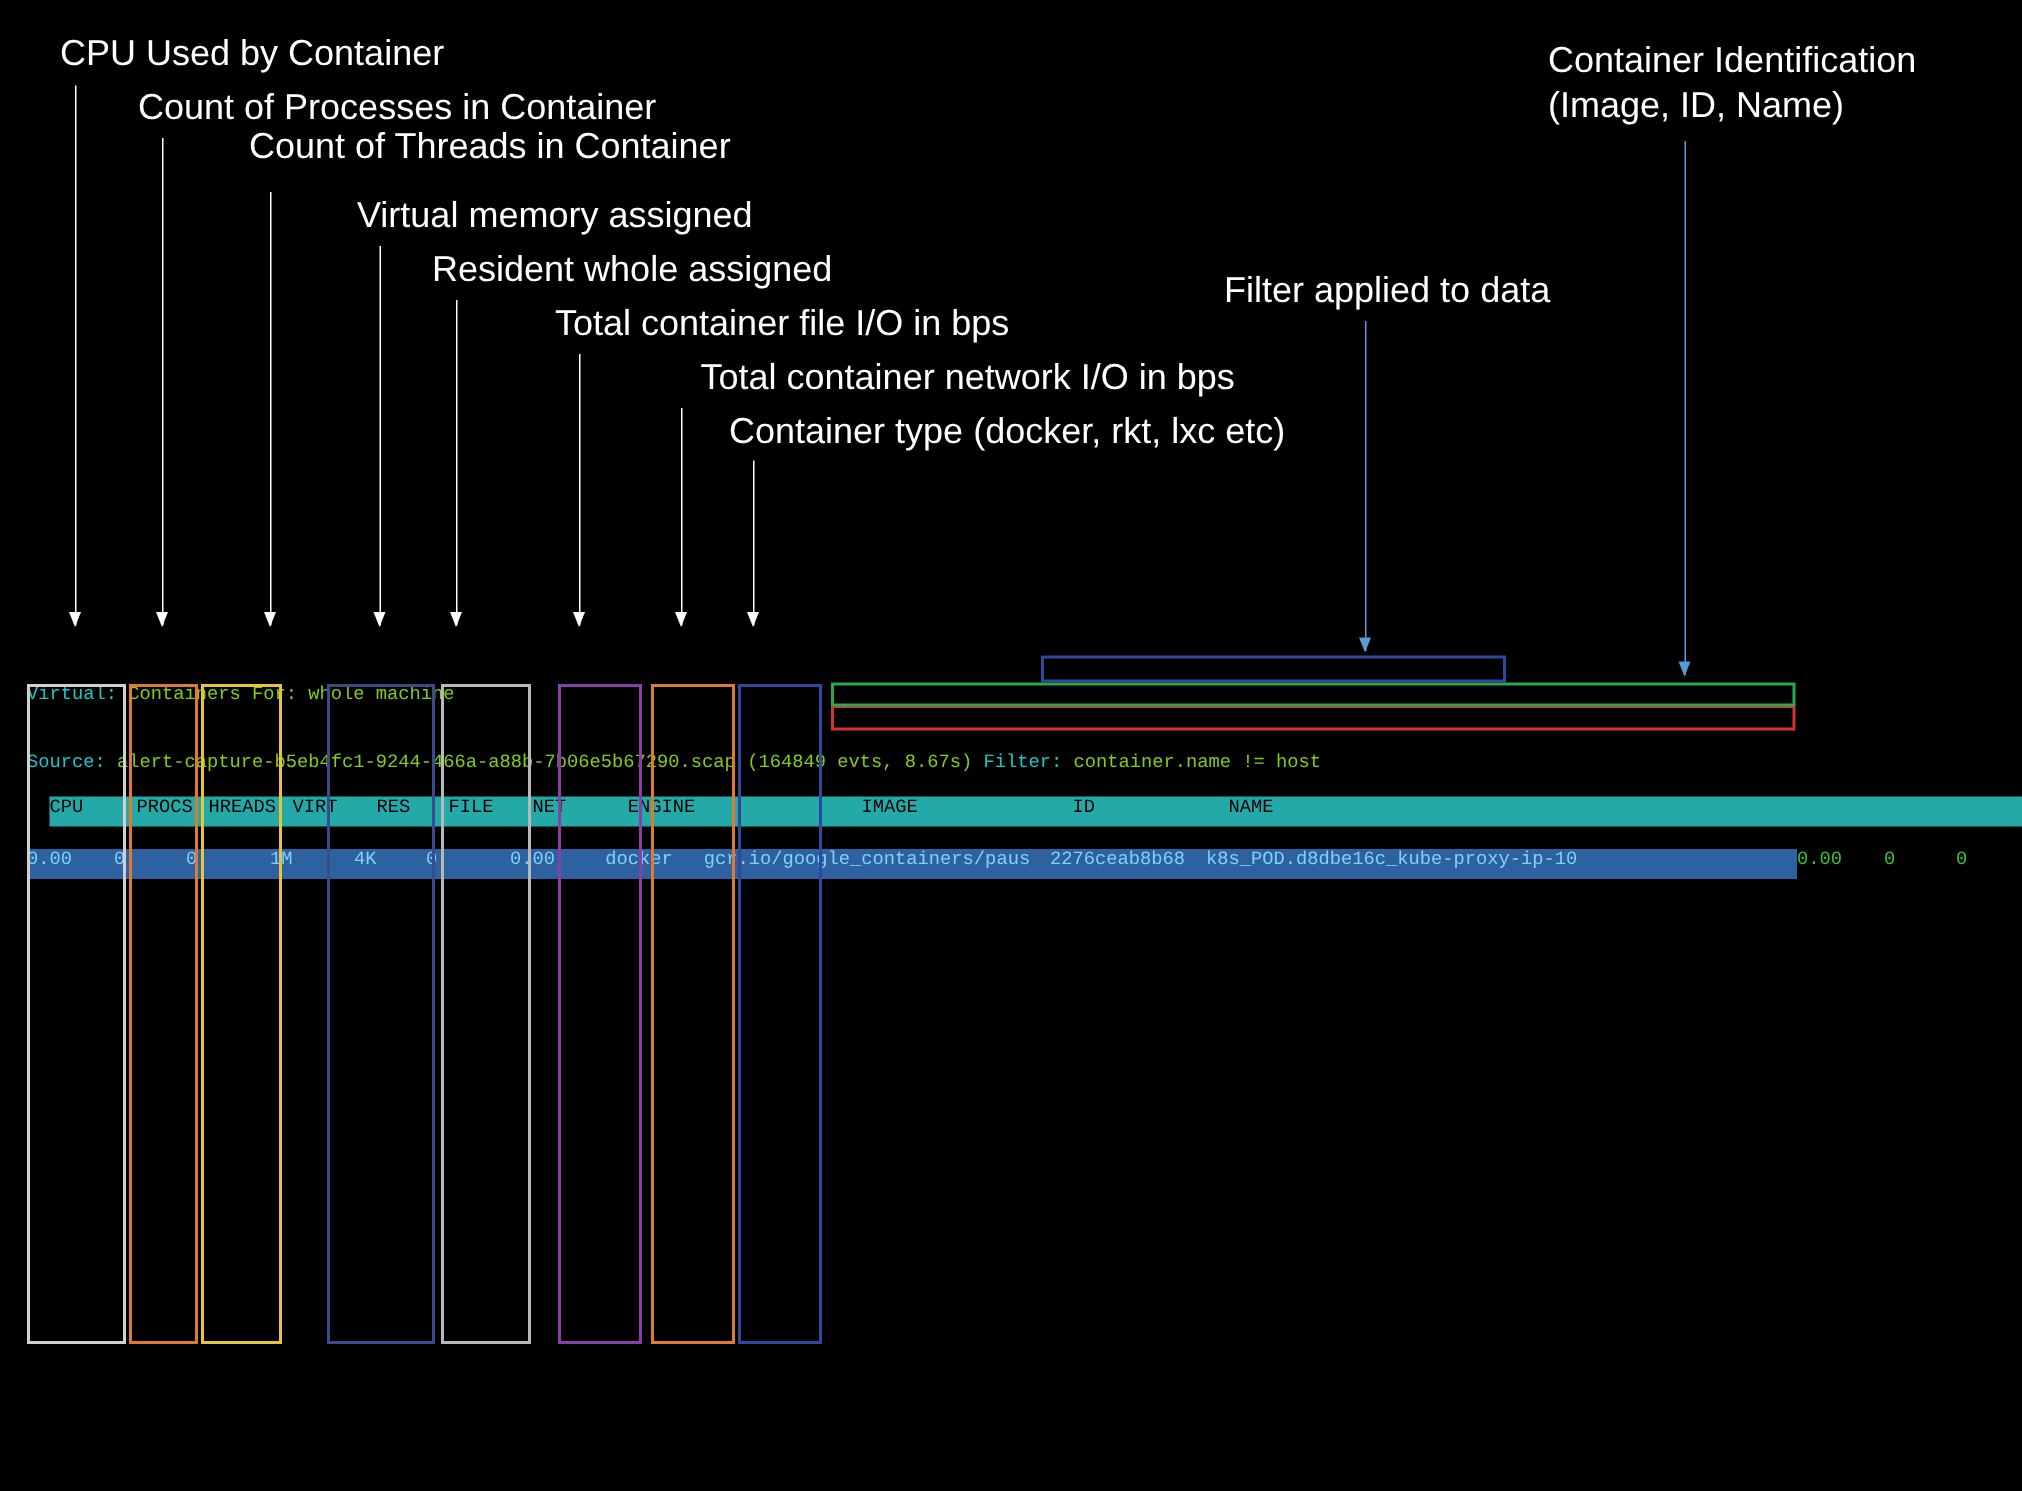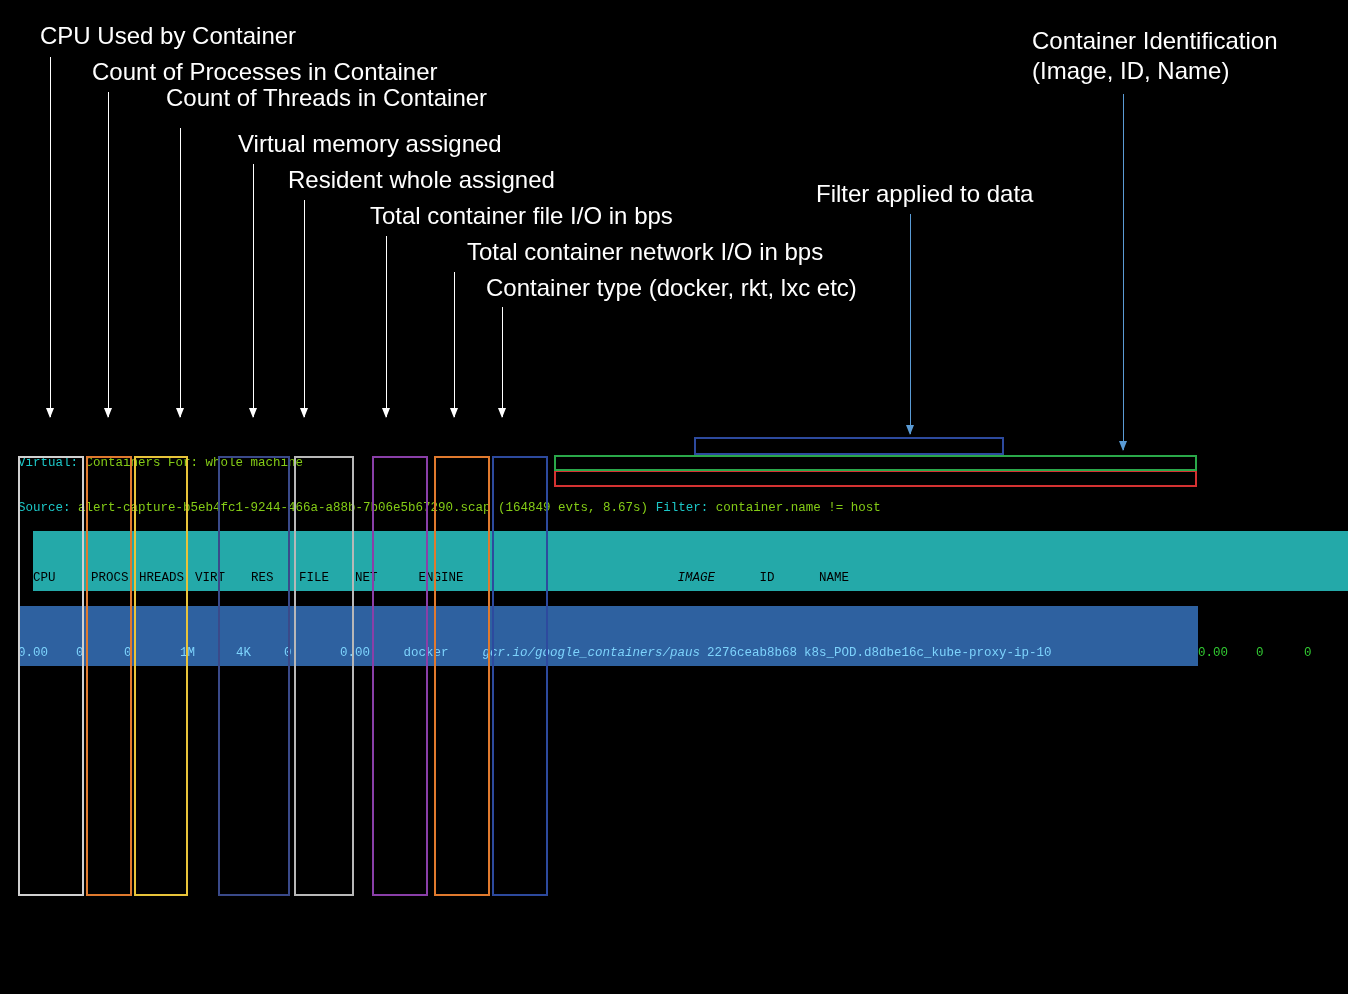--- a/index.html
+++ b/index.html
@@ -72,22 +72,22 @@
     overflow: hidden;
   }
   .c-cpu    { width: 58px; }
   .c-procs  { width: 48px; }
   .c-hreads { width: 56px; }
   .c-virt   { width: 56px; }
   .c-res    { width: 48px; }
   .c-file   { width: 56px; }
   .c-net    { width: 56px; }
   .c-engine { width: 56px; text-align:center; padding-left:4px;}
-  .c-image  { width: 248px; text-align:right; padding-left:4px;font-style:italic;}
-  .c-id     { width: 104px; text-align:center;margin-top:40px; }
+  .c-image  { width: 248px; text-align:center; padding-left:4px;}
+  .c-id     { width: 104px; text-align:left; }
   .c-name   { width: 320px; text-align:left; }
 
   .box {
     position: absolute;
     border: 2px solid;
     pointer-events: none;
   }
 </style>
 </head>
 <body>

